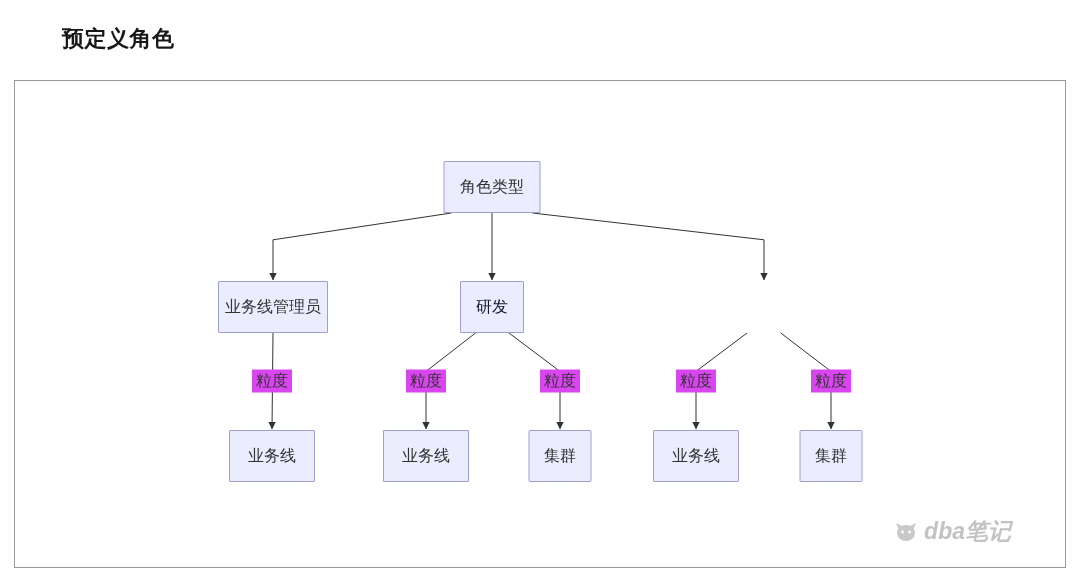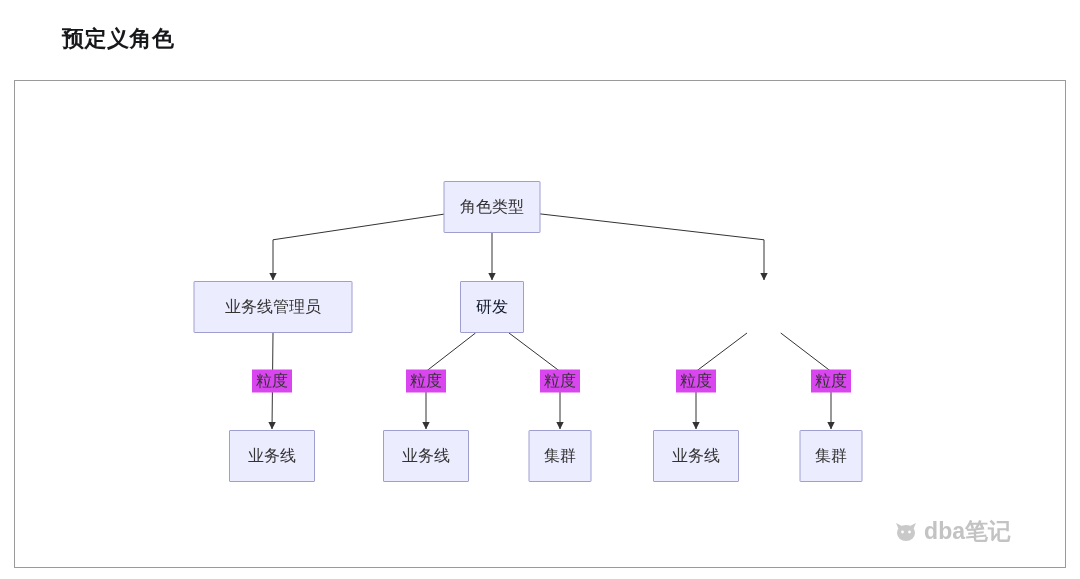--- a/index.html
+++ b/index.html
@@ -58,20 +58,21 @@
   .watermark {
     position: absolute;
     right: 54px; bottom: 20px;
     display: flex;
     align-items: center;
     gap: 5px;
     color: #c3c3c3;
     font-size: 23px;
     font-weight: 600;
     user-select: none;
+    font-style: italic;
   }
   .watermark svg { display: block; }
 </style>
 </head>
 <body>
 
 <h1 class="page-title">预定义角色</h1>
 
 <div class="canvas" style="--node-fill: #ECECFF; --node-border: #9e9ed1;">
   <svg class="edges-layer" viewBox="0 0 1050 486" width="1050" height="486" xmlns="http://www.w3.org/2000/svg">
@@ -93,22 +94,22 @@
   <div class="watermark">
     <svg width="26" height="24" viewBox="0 0 26 24">
       <path fill="#c9c9c9" d="M6 10 L3 3 L9 6 Z"></path>
       <path fill="#c9c9c9" d="M20 10 L23 3 L17 6 Z"></path>
       <ellipse fill="#c9c9c9" cx="13" cy="13" rx="9" ry="8"></ellipse>
       <circle fill="#ffffff" cx="9.5" cy="12" r="1.4"></circle>
       <circle fill="#ffffff" cx="16.5" cy="12" r="1.4"></circle>
     </svg>
     <span>dba笔记</span>
   </div>
-<div class="node" style="left: 477px; top: 106px; width: 97px; height: 52px; color: rgb(51, 51, 51); margin-top: 20px;">角色类型</div>
-    <div class="node" style="left: 258px; top: 226px; width: 159px; height: 52px; color: rgb(51, 51, 51);">业务线管理员</div>
+<div class="node" style="left: 477px; top: 106px; width: 97px; height: 52px; color: rgb(51, 51, 51);">角色类型</div>
+    <div class="node" style="left: 258px; top: 226px; width: 110px; height: 52px; color: rgb(51, 51, 51);">业务线管理员</div>
     <div class="node" style="left: 477px; top: 226px; width: 64px; height: 52px; color: #0f172a;">研发</div>
     <div class="node" style="left: 257px; top: 375px; width: 86px; height: 52px; color: rgb(51, 51, 51);">业务线</div>
     <div class="node" style="left: 411px; top: 375px; width: 86px; height: 52px; color: rgb(51, 51, 51);">业务线</div>
     <div class="node" style="left: 545px; top: 375px; width: 63px; height: 52px; color: rgb(51, 51, 51);">集群</div>
     <div class="node" style="left: 681px; top: 375px; width: 86px; height: 52px; color: rgb(51, 51, 51);">业务线</div>
     <div class="node" style="left: 816px; top: 375px; width: 63px; height: 52px; color: rgb(51, 51, 51);">集群</div>
     <div class="edge-label" style="left: 257px; top: 300px;">粒度</div>
     <div class="edge-label" style="left: 411px; top: 300px;">粒度</div>
     <div class="edge-label" style="left: 545px; top: 300px;">粒度</div>
     <div class="edge-label" style="left: 681px; top: 300px;">粒度</div>

